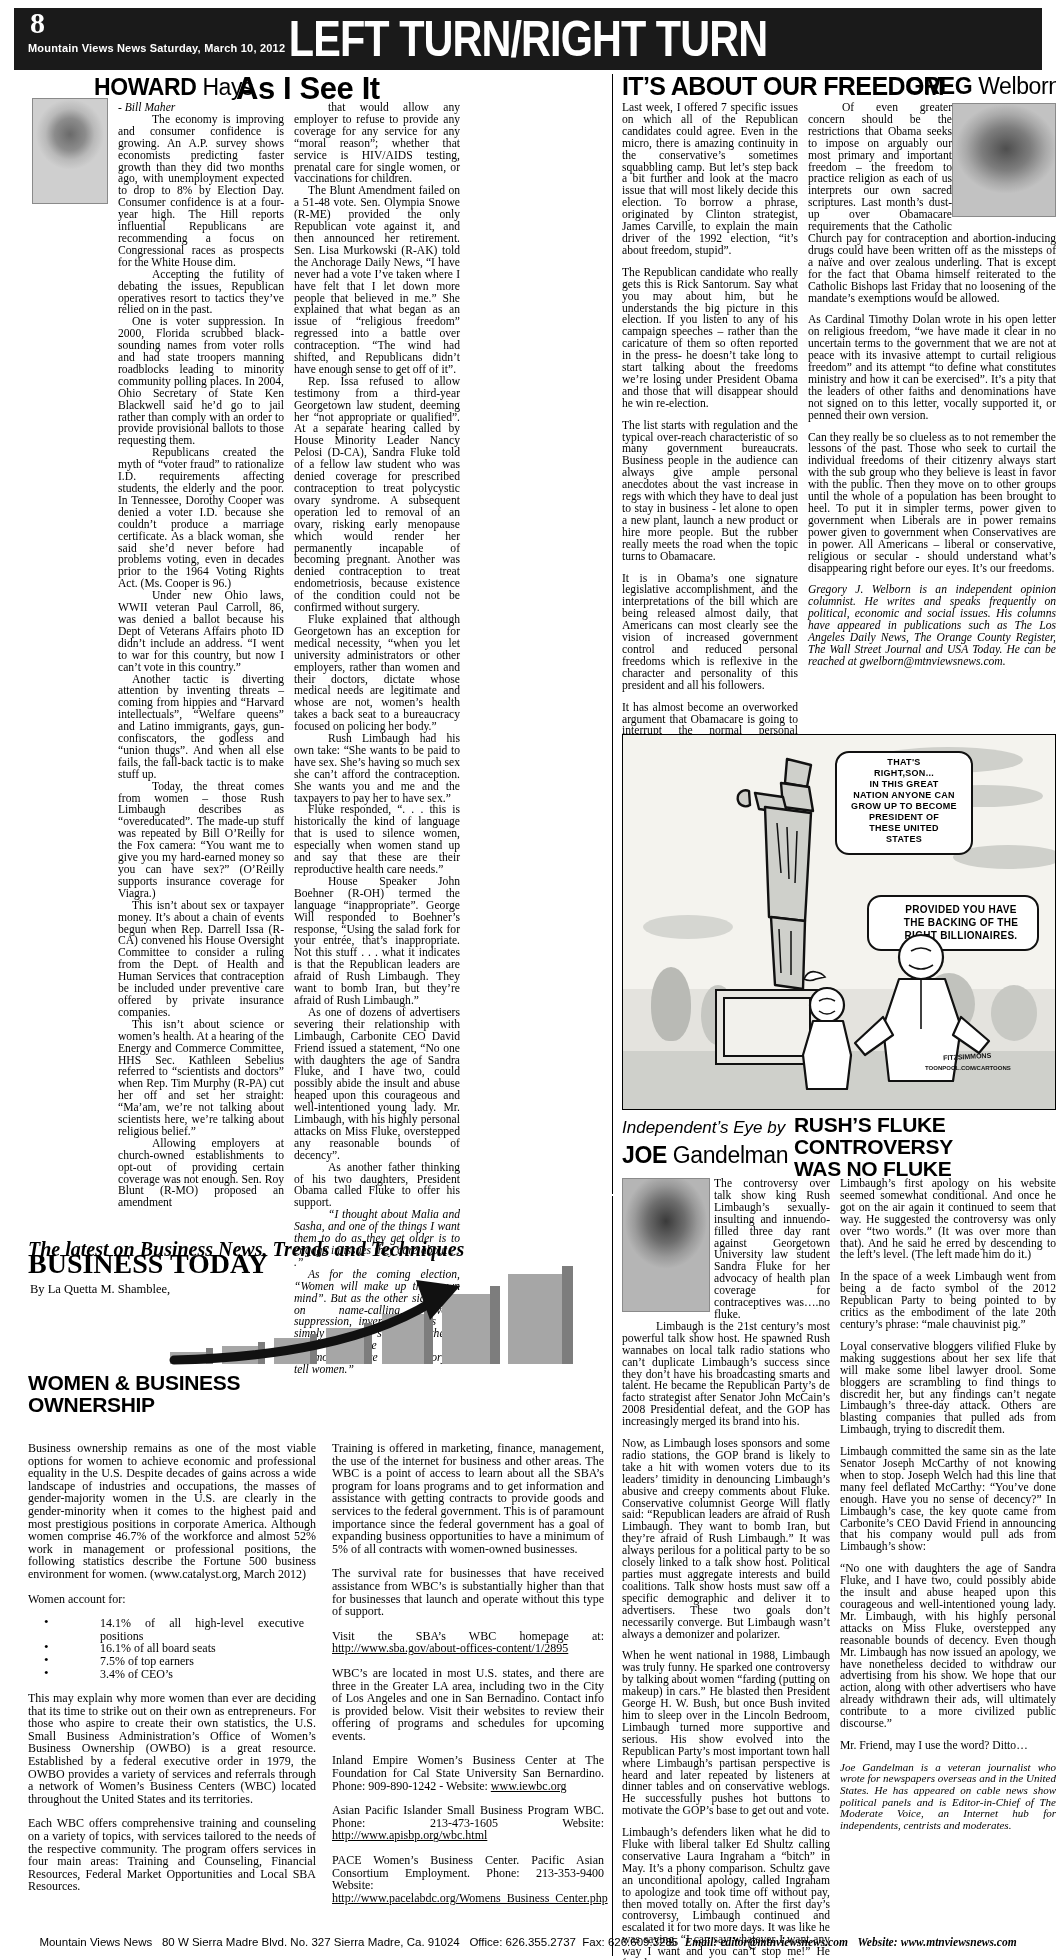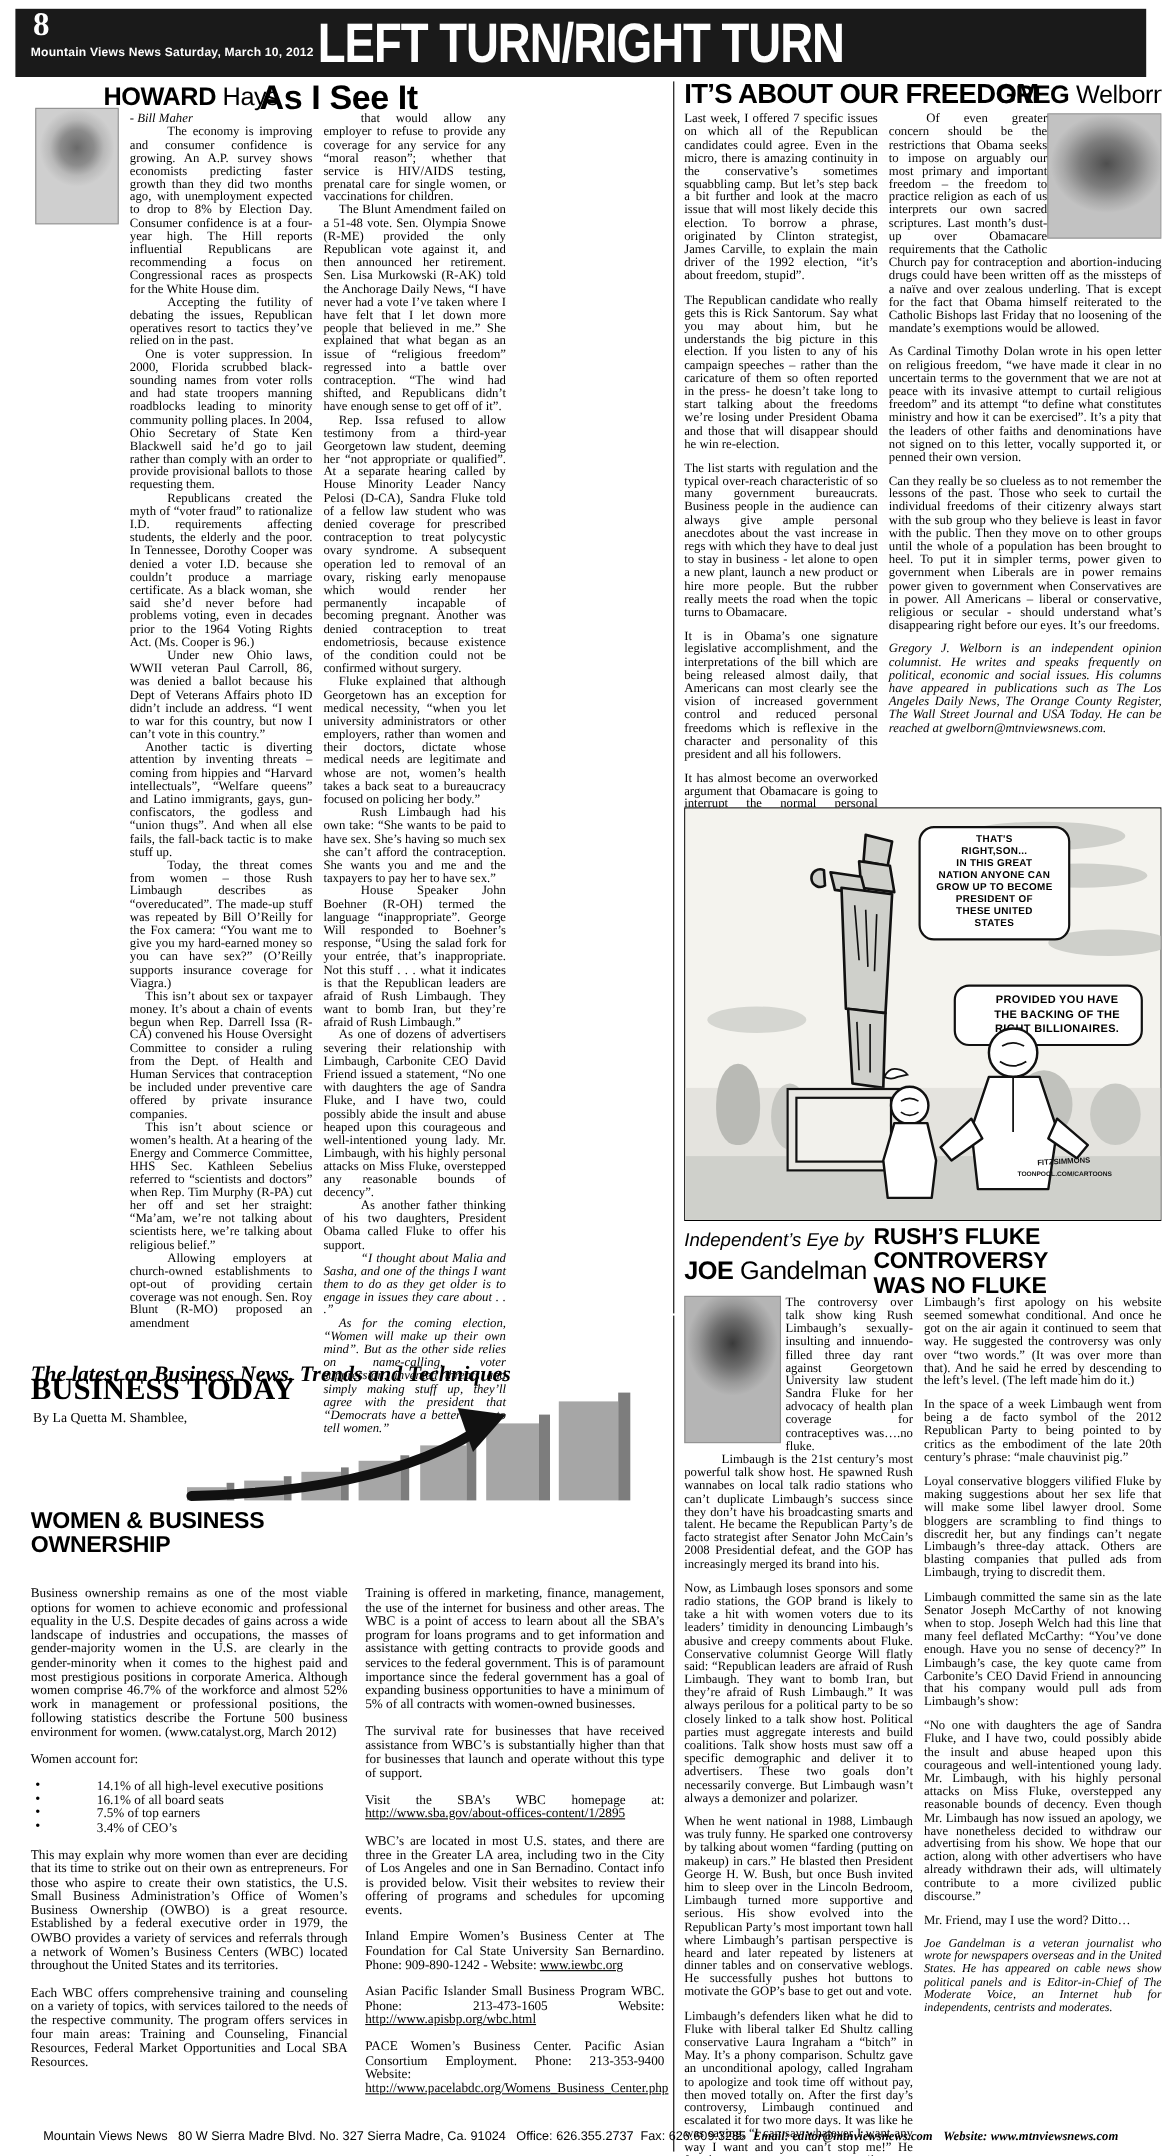--- a/index.html
+++ b/index.html
@@ -153,21 +153,21 @@
   }
   .biz-chart { position:absolute; }
 
   .sec-hd {
     position:absolute;
     font-family:"Liberation Sans", sans-serif;
     font-weight:bold; font-size:21px; line-height:22px;
     letter-spacing:-.3px;
   }
 
-  ul.bullets { margin:0; padding-left:0; list-style:none; }
+  ul.bullets { margin:12px; padding-left:0; list-style:none; }
   ul.bullets li { position:relative; padding-left:60px; text-indent:0; }
   ul.bullets li:before {
     content:"\2022"; position:absolute; left:4px; top:-1px; font-size:13px;
   }
 
   a.u { color:#000; text-decoration:underline; }
 
   
   .footer {
     position:absolute; left:0; top:1936px; width:1056px;
@@ -214,20 +214,21 @@
     <p>This isn’t about science or women’s health.  At a hearing of the Energy and Commerce Committee, HHS Sec. Kathleen Sebelius referred to “scientists and doctors” when Rep. Tim Murphy (R-PA) cut her off and set her straight:  “Ma’am, we’re not talking about scientists here, we’re talking about religious belief.”</p>
     <p class="bigind">Allowing employers at church-owned establishments to opt-out of providing certain coverage was not enough. Sen. Roy Blunt (R-MO) proposed an amendment</p>
   </div>
 
   <div class="col" style="left:280px; top:28px; width:166px; height:1160px;">
     <p class="bigind">that would allow any employer to refuse to provide any coverage for any service for any “moral reason”; whether that service is HIV/AIDS testing, prenatal care for single women, or vaccinations for children.</p>
     <p>The Blunt Amendment failed on a 51-48 vote. Sen. Olympia Snowe (R-ME) provided the only Republican vote against it, and then announced her retirement.  Sen. Lisa Murkowski (R-AK) told the Anchorage Daily News, “I have never had a vote I’ve taken where I have felt that I let down more people that believed in me.”  She explained that what began as an issue of “religious freedom” regressed into a battle over contraception. “The wind had shifted, and Republicans didn’t have enough sense to get off of it”.</p>
     <p>Rep. Issa refused to allow testimony from a third-year Georgetown law student, deeming her “not appropriate or qualified”.  At a separate hearing called by House Minority Leader Nancy Pelosi (D-CA), Sandra Fluke told of a fellow law student who was denied coverage for prescribed contraception to treat polycystic ovary syndrome.  A subsequent operation led to removal of an ovary, risking early menopause which would render her permanently incapable of becoming pregnant.  Another was denied contraception to treat endometriosis, because existence of the condition could not be confirmed without surgery.</p>
     <p>Fluke explained that although Georgetown has an exception for medical necessity, “when you let university administrators or other employers, rather than women and their doctors, dictate whose medical needs are legitimate and whose are not, women’s health takes a back seat to a bureaucracy focused on policing her body.”</p>
     <p class="bigind">Rush Limbaugh had his own take: “She wants to be paid to have sex. She’s having so much sex she can’t afford the contraception. She wants you and me and the taxpayers to pay her to have sex.”</p>
+    <p>Fluke responded, “. . . this is historically the kind of language that is used to silence women, especially when women stand up and say that these are their reproductive health care needs.”</p>
     <p class="bigind">House Speaker John Boehner (R-OH) termed the language “inappropriate”. George Will responded to Boehner’s response, “Using the salad fork for your entrée, that’s inappropriate.  Not this stuff . . . what it indicates is that the Republican leaders are afraid of Rush Limbaugh. They want to bomb Iran, but they’re afraid of Rush Limbaugh.”</p>
     <p>As one of dozens of advertisers severing their relationship with Limbaugh, Carbonite CEO David Friend issued a statement, “No one with daughters the age of Sandra Fluke, and I have two, could possibly abide the insult and abuse heaped upon this courageous and well-intentioned young lady.  Mr. Limbaugh, with his highly personal attacks on Miss Fluke, overstepped any reasonable bounds of decency”.</p>
     <p class="bigind">As another father thinking of his two daughters, President Obama called Fluke to offer his support.</p>
     <p class="bigind ital">“I thought about Malia and Sasha, and one of the things I want them to do as they get older is to engage in issues they care about . . .”</p>
     <p class="ital">As for the coming election, “Women will make up their own mind”.  But as the other side relies on name-calling, voter suppression, invented threats and simply making stuff up, they’ll agree with the president that “Democrats have a better story to tell women.”</p>
   </div>
 
   <div class="kicker-hd" style="position:absolute; left:608px; top:-2px;">
     <span>IT’S ABOUT OUR FREEDOM</span>
   </div>

